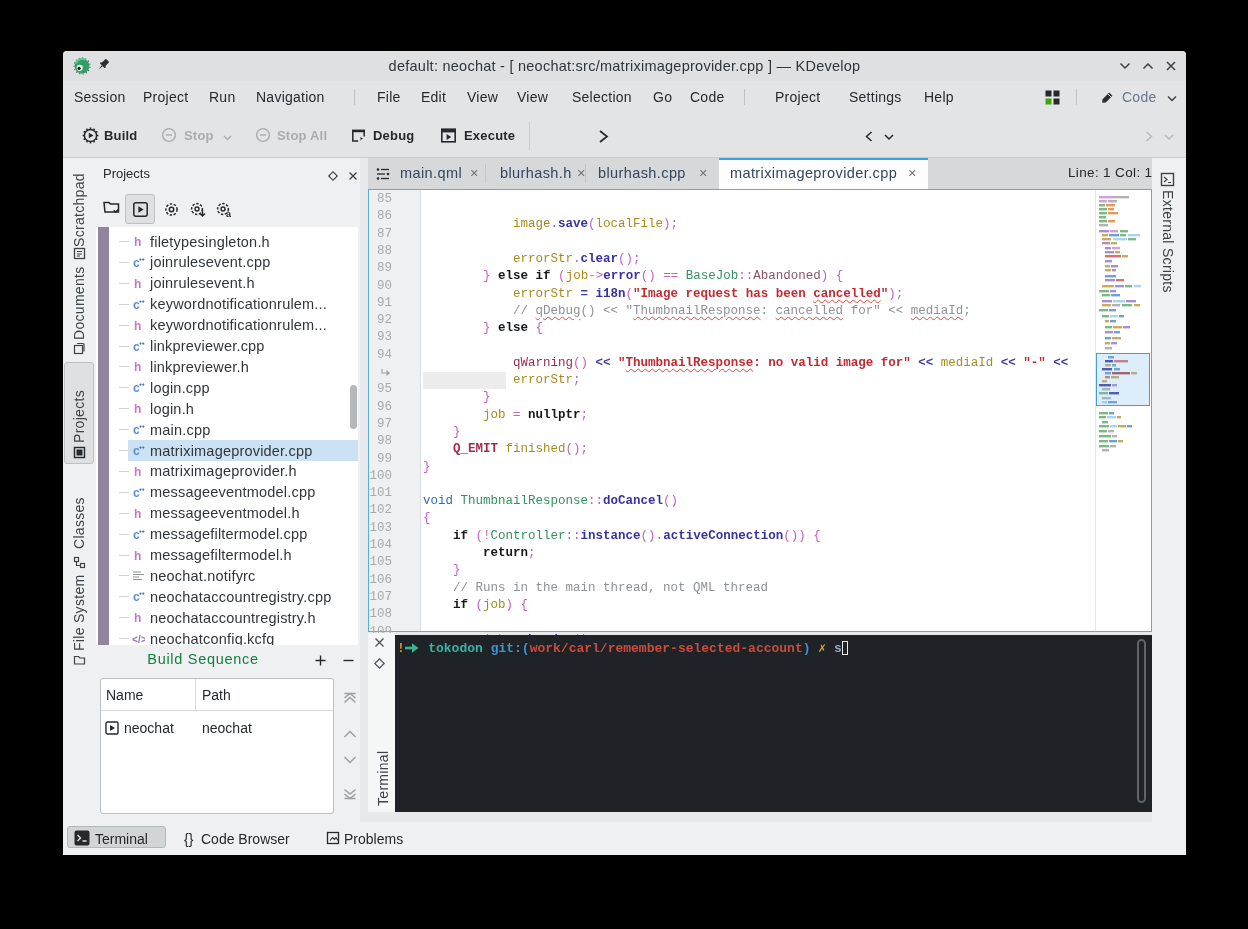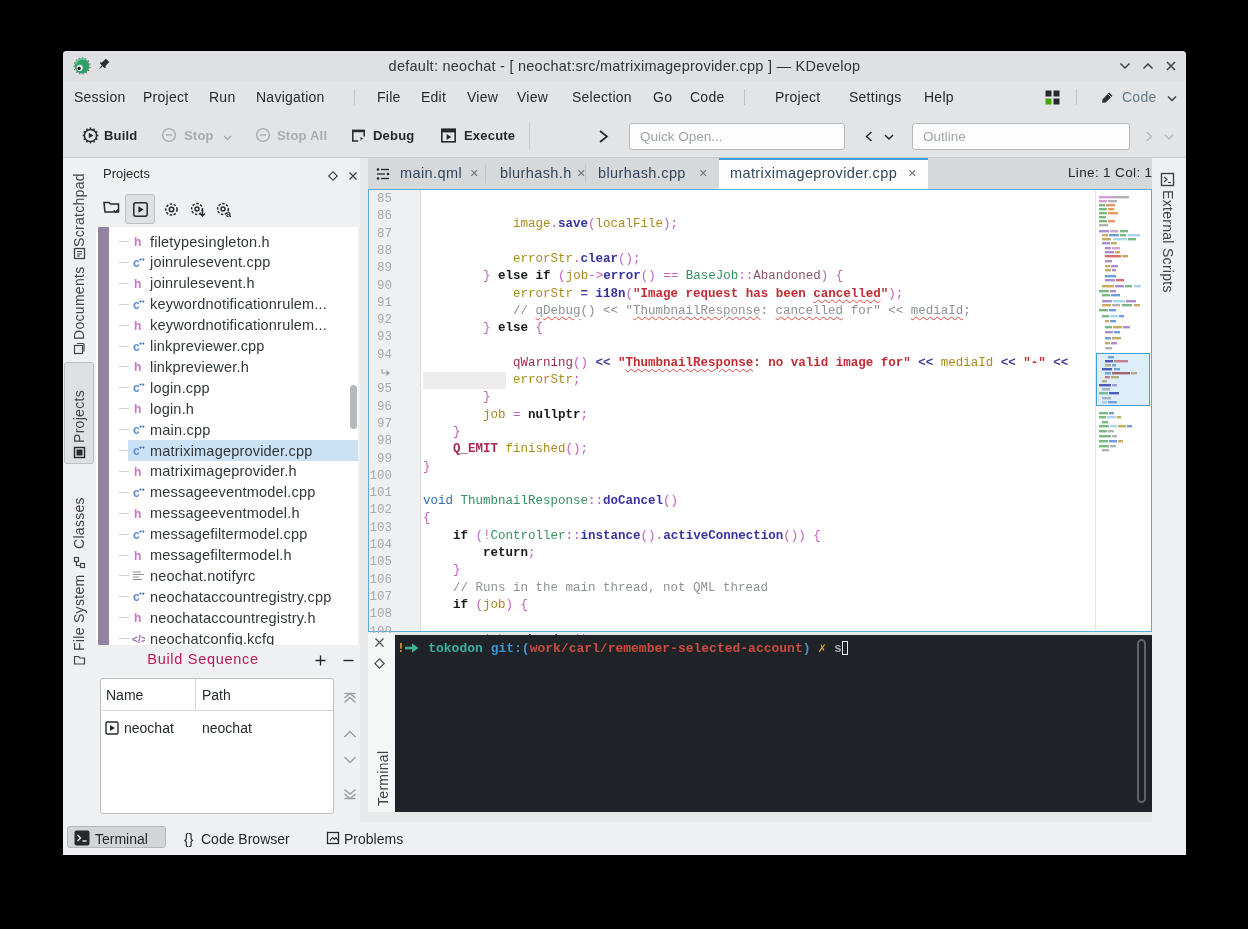--- a/index.html
+++ b/index.html
@@ -29,21 +29,21 @@
 #tree { position:absolute; left:1px; top:69px; width:262px; height:418px; background:#fff; overflow:hidden; }
 #treebar { position:absolute; left:2px; top:0; width:11px; height:100%; background:#9184a0; }
 .trow { position:absolute; left:0; width:100%; height:20.9px; font-size:14.5px; color:#31363b; letter-spacing:0.2px; }
 .trow.sel { background:linear-gradient(to right,rgba(0,0,0,0) 32px,#cbe2f4 32px); }
 .tln { position:absolute; left:23px; top:10px; width:10px; height:1px; background:#d0d3d5; }
 .ti { position:absolute; left:36px; top:4px; }
 .tt { position:absolute; left:54px; top:2.5px; }
 #tsb { position:absolute; right:1px; top:158px; width:7px; height:44px; background:#b4b8ba; border-radius:3.5px; }
 
 #bpanel { position:absolute; left:32px; top:594px; width:265px; height:177px; background:#eff0f1; }
-#btitle { position:absolute; left:-7px; top:6px; width:230px; text-align:center; font-size:14.5px; letter-spacing:0.7px; color:#be185d; }
+#btitle { position:absolute; left:-7px; top:6px; width:230px; text-align:center; font-size:14.5px; letter-spacing:0.7px; color:#15803d; }
 #btable { position:absolute; left:5px; top:33px; width:234px; height:136px; background:#fff; border:1px solid #bcc0c2; border-radius:3px;text-decoration:underline; }
 #bhead { position:absolute; left:0; top:0; width:100%; height:32px; border-bottom:1px solid #d6d9da; font-size:14px; color:#24292e; }
 .arr { position:absolute; left:247px; color:#9ba0a3; font-size:15px; }
 
 #tabbar { position:absolute; left:305px; top:107px; width:784px; height:31px; background:#d6d8d9; }
 .tab { position:absolute; top:0; height:31px; font-size:14.5px; letter-spacing:0.4px; color:#33475e; }
 #edframe { position:absolute; left:305px; top:138px; width:784px; height:443px; background:#fff; border:1px solid #58acdf; }
 #gutter { position:absolute; left:0; top:0; width:52px; height:100%; background:#eff0f1; border-right:1px solid #dcdfe0; }
 .gr { position:absolute; right:28px; height:17.3px; width:40px; text-align:right; font:12.5px "Liberation Mono",monospace; color:#a6abae; line-height:17.3px; }
 #codebox { position:absolute; left:54px; top:8px; right:57px; height:100%; overflow:hidden; }
@@ -198,28 +198,26 @@
   <span class="tico" style="left:377px"><svg width="17" height="17" viewBox="0 0 17 17">
           <rect x="1.8" y="2.2" width="13.4" height="12.6" fill="none" stroke="#24292e" stroke-width="1.6"></rect>
           <rect x="1.8" y="2.2" width="13.4" height="3.2" fill="#24292e"></rect>
           <path d="M6.6 7 L11.2 10 L6.6 13 z" fill="#24292e"></path>
         </svg></span>
   <span class="tbi" style="left:401px">Execute</span>
   <span class="abs" style="left:466px;top:8px;width:1px;height:28px;background:#c9cccd"></span>
   <svg class="abs" style="left:534px;top:15px" width="13" height="15" viewBox="0 0 13 15">
         <path d="M3 2 L10 7.5 L3 13" fill="none" stroke="#24292e" stroke-width="1.7"></path>
       </svg>
-  <span class="tinput" style="left:566px;width:216px">Quick Open...</span>
   <svg class="abs" style="left:801px;top:16px" width="10" height="13" viewBox="0 0 10 13">
         <path d="M7.5 2 L2.5 6.5 L7.5 11" fill="none" stroke="#24292e" stroke-width="1.5"></path>
       </svg>
   <svg class="abs" style="left:820px;top:19px" width="12" height="9" viewBox="0 0 12 9">
         <path d="M2 2 L6 6 L10 2" fill="none" stroke="#24292e" stroke-width="1.5"></path>
       </svg>
-  <span class="tinput" style="left:849px;width:218px">Outline</span>
   <svg class="abs" style="left:1081px;top:16px" width="10" height="13" viewBox="0 0 10 13">
         <path d="M2.5 2 L7.5 6.5 L2.5 11" fill="none" stroke="#b7bbbd" stroke-width="1.5"></path>
       </svg>
   <svg class="abs" style="left:1100px;top:19px" width="12" height="9" viewBox="0 0 12 9">
         <path d="M2 2 L6 6 L10 2" fill="none" stroke="#b7bbbd" stroke-width="1.5"></path>
       </svg>
  </div>
  <div id="lstrip">
   <div class="vl" style="left:8px;top:89px">Scratchpad</div>
   <svg class="abs" style="left:10px;top:89px" width="13" height="13" viewBox="0 0 13 13">

